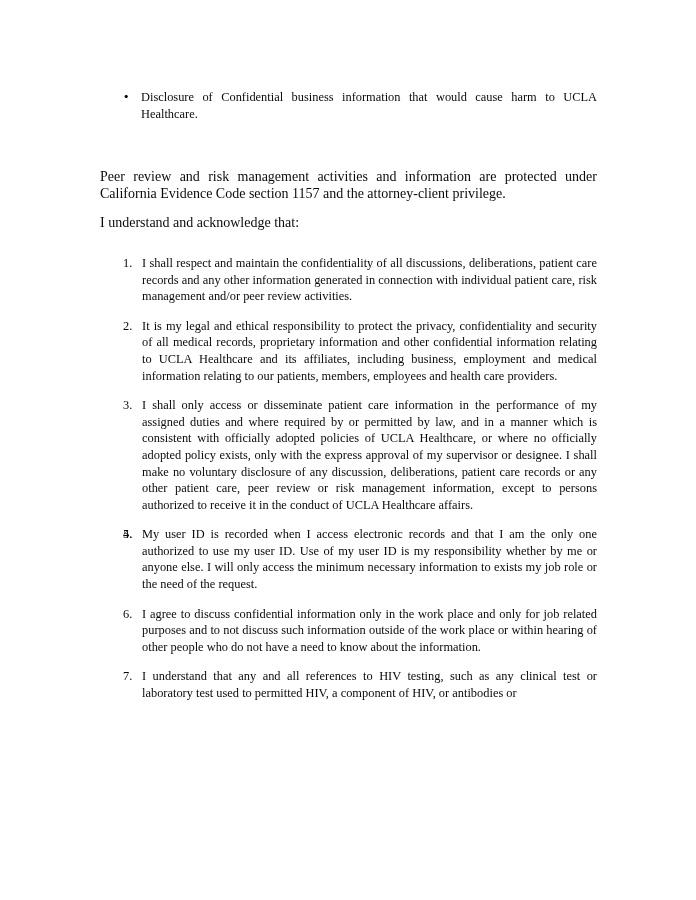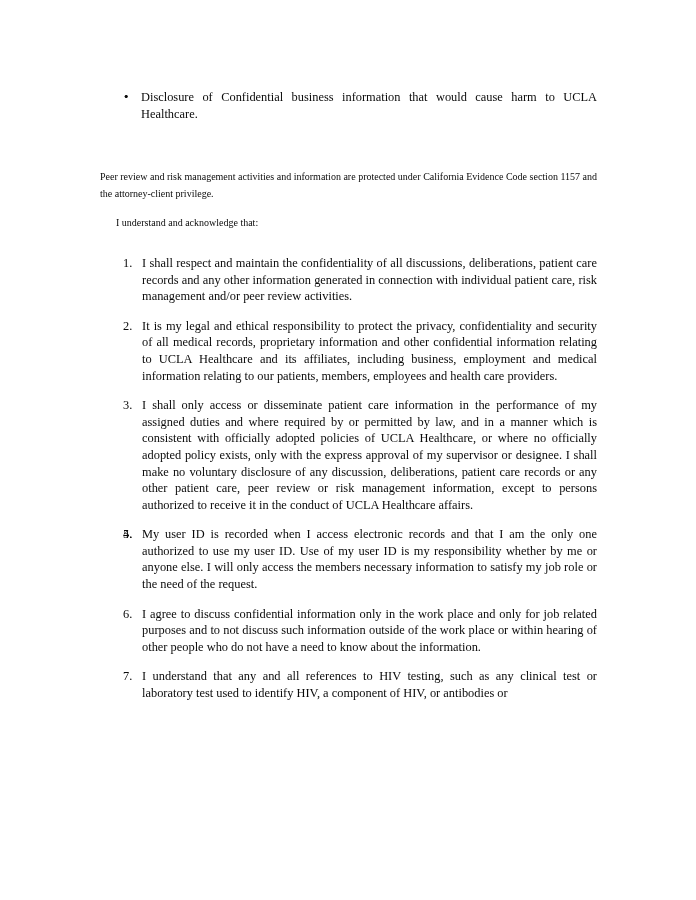--- a/index.html
+++ b/index.html
@@ -54,32 +54,31 @@
     position: absolute;
     left: 24px;
     top: 0;
     font-size: 12.4px;
     line-height: 16.6px;
   }
 
   
   .body-para {
     margin: 0;
-    font-size: 10px;
+    font-size: 14px;
     line-height: 16.6px;
     text-align: justify;
     text-justify: inter-word;
   }
   .para-peer-review {
     margin-top: 47px;
   }
   .para-acknowledge {
     margin-top: 13px;
     text-align: left;
-    margin-left: 16px;
   }
 
   
   .numbered-list {
     list-style: none;
     margin: 0;
     padding: 0;
     margin-top: 23px;
   }
   .numbered-item {
@@ -140,26 +139,26 @@
       </li>
       <li class="numbered-item">
         <span class="number-marker">3.</span>
         <span>I shall only access or disseminate patient care information in the performance of my assigned duties and where required by or permitted by law, and in a manner which is consistent with officially adopted policies of UCLA Healthcare, or where no officially adopted policy exists, only with the express approval of my supervisor or designee. I shall make no voluntary disclosure of any discussion, deliberations, patient care records or any other patient care, peer review or risk management information, except to persons authorized to receive it in the conduct of UCLA Healthcare affairs.</span>
       </li>
       <li class="numbered-item">
         <span class="number-marker">4.</span>
       </li>
       <li class="numbered-item">
         <span class="number-marker">5.</span>
-        <span>My user ID is recorded when I access electronic records and that I am the only one authorized to use my user ID. Use of my user ID is my responsibility whether by me or anyone else.  I will only access the members necessary information to satisfy my job role or the need of the request.</span>
+        <span>My user ID is recorded when I access electronic records and that I am the only one authorized to use my user ID. Use of my user ID is my responsibility whether by me or anyone else.  I will only access the minimum necessary information to exists my job role or the need of the request.</span>
       </li>
       <li class="numbered-item">
         <span class="number-marker">6.</span>
         <span>I agree to discuss confidential information only in the work place and only for job related purposes and to not discuss such information outside of the work place or within hearing of other people who do not have a need to know about the information.</span>
       </li>
       <li class="numbered-item truncated">
         <span class="number-marker">7.</span>
-        <span>I understand that any and all references to HIV testing, such as any clinical test or laboratory test used to identify HIV, a component of HIV, or antibodies or</span>
+        <span>I understand that any and all references to HIV testing, such as any clinical test or laboratory test used to permitted HIV, a component of HIV, or antibodies or</span>
       </li>
     </ol>
 
   </div>
 </div>
 
 </body></html>

